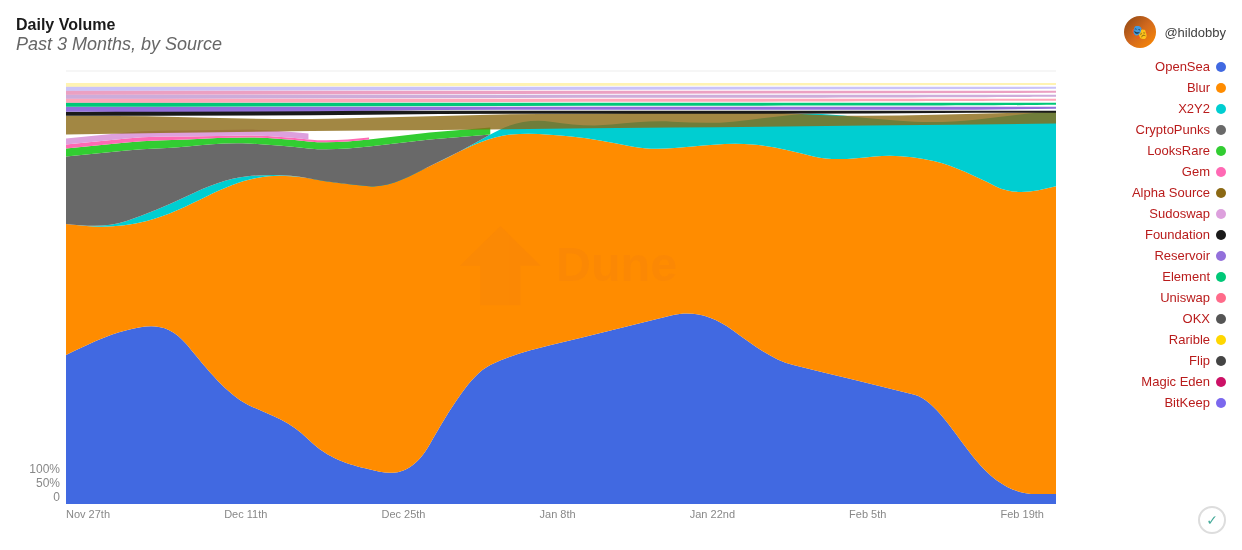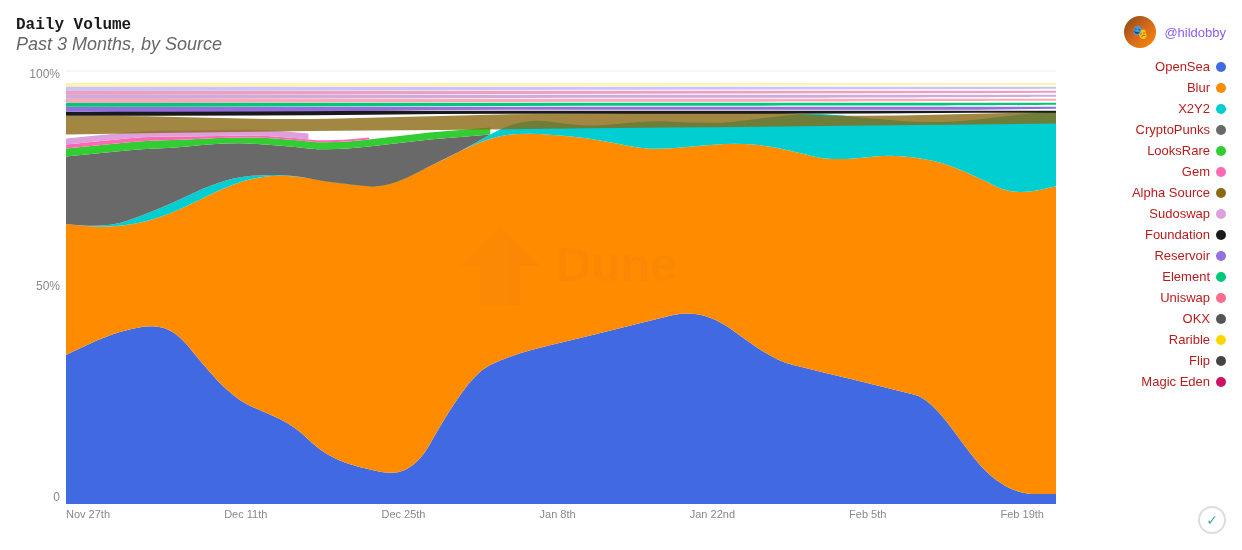--- a/index.html
+++ b/index.html
@@ -25,41 +25,40 @@
       flex-direction: column;
       min-width: 0;
     }
     .chart-header {
       margin-bottom: 4px;
     }
     .chart-title {
       font-size: 16px;
       font-weight: 700;
       color: #1a1a1a;
-      font-family: Liberation Mono, monospace;
     }
     .chart-subtitle {
       font-size: 18px;
       color: #666;
       font-style: italic;
     }
     .chart-wrapper {
       flex: 1;
       position: relative;
       margin-top: 8px;
     }
     .y-axis {
       position: absolute;
       left: 0;
       top: 0;
       bottom: 30px;
       width: 50px;
       display: flex;
       flex-direction: column;
-      justify-content: space-between;
+      justify-content: flex-end;
       align-items: flex-end;
       padding-right: 6px;
     }
     .y-label {
       font-size: 12px;
       color: #888;
     }
     .chart-inner {
       position: absolute;
       left: 50px;
@@ -138,21 +137,21 @@
       border-radius: 50%;
       background: linear-gradient(135deg, #8b4513, #d2691e, #ff8c00);
       display: flex;
       align-items: center;
       justify-content: center;
       font-size: 14px;
       overflow: hidden;
     }
     .user-name {
       font-size: 13px;
-      color: #8b5cf6;
+      color: #404040;
     }
     .check-badge {
       position: absolute;
       bottom: 0;
       right: 0;
       width: 28px;
       height: 28px;
       border-radius: 50%;
       background: #fff;
       border: 2px solid #ddd;
@@ -303,16 +302,20 @@
           <span class="legend-dot" style="background: rgb(255, 215, 0);"></span>
         </div>
         <div class="legend-item">
           <span class="legend-label">Flip</span>
           <span class="legend-dot" style="background: rgb(68, 68, 68);"></span>
         </div>
         <div class="legend-item">
           <span class="legend-label">Magic Eden</span>
           <span class="legend-dot" style="background: rgb(204, 17, 102);"></span>
         </div>
+        <div class="legend-item">
+          <span class="legend-label">BitKeep</span>
+          <span class="legend-dot" style="background: rgb(123, 104, 238);"></span>
+        </div>
       </div>
     <div class="check-badge">✓</div>
   </div>
 </div>
 
 </body></html>

